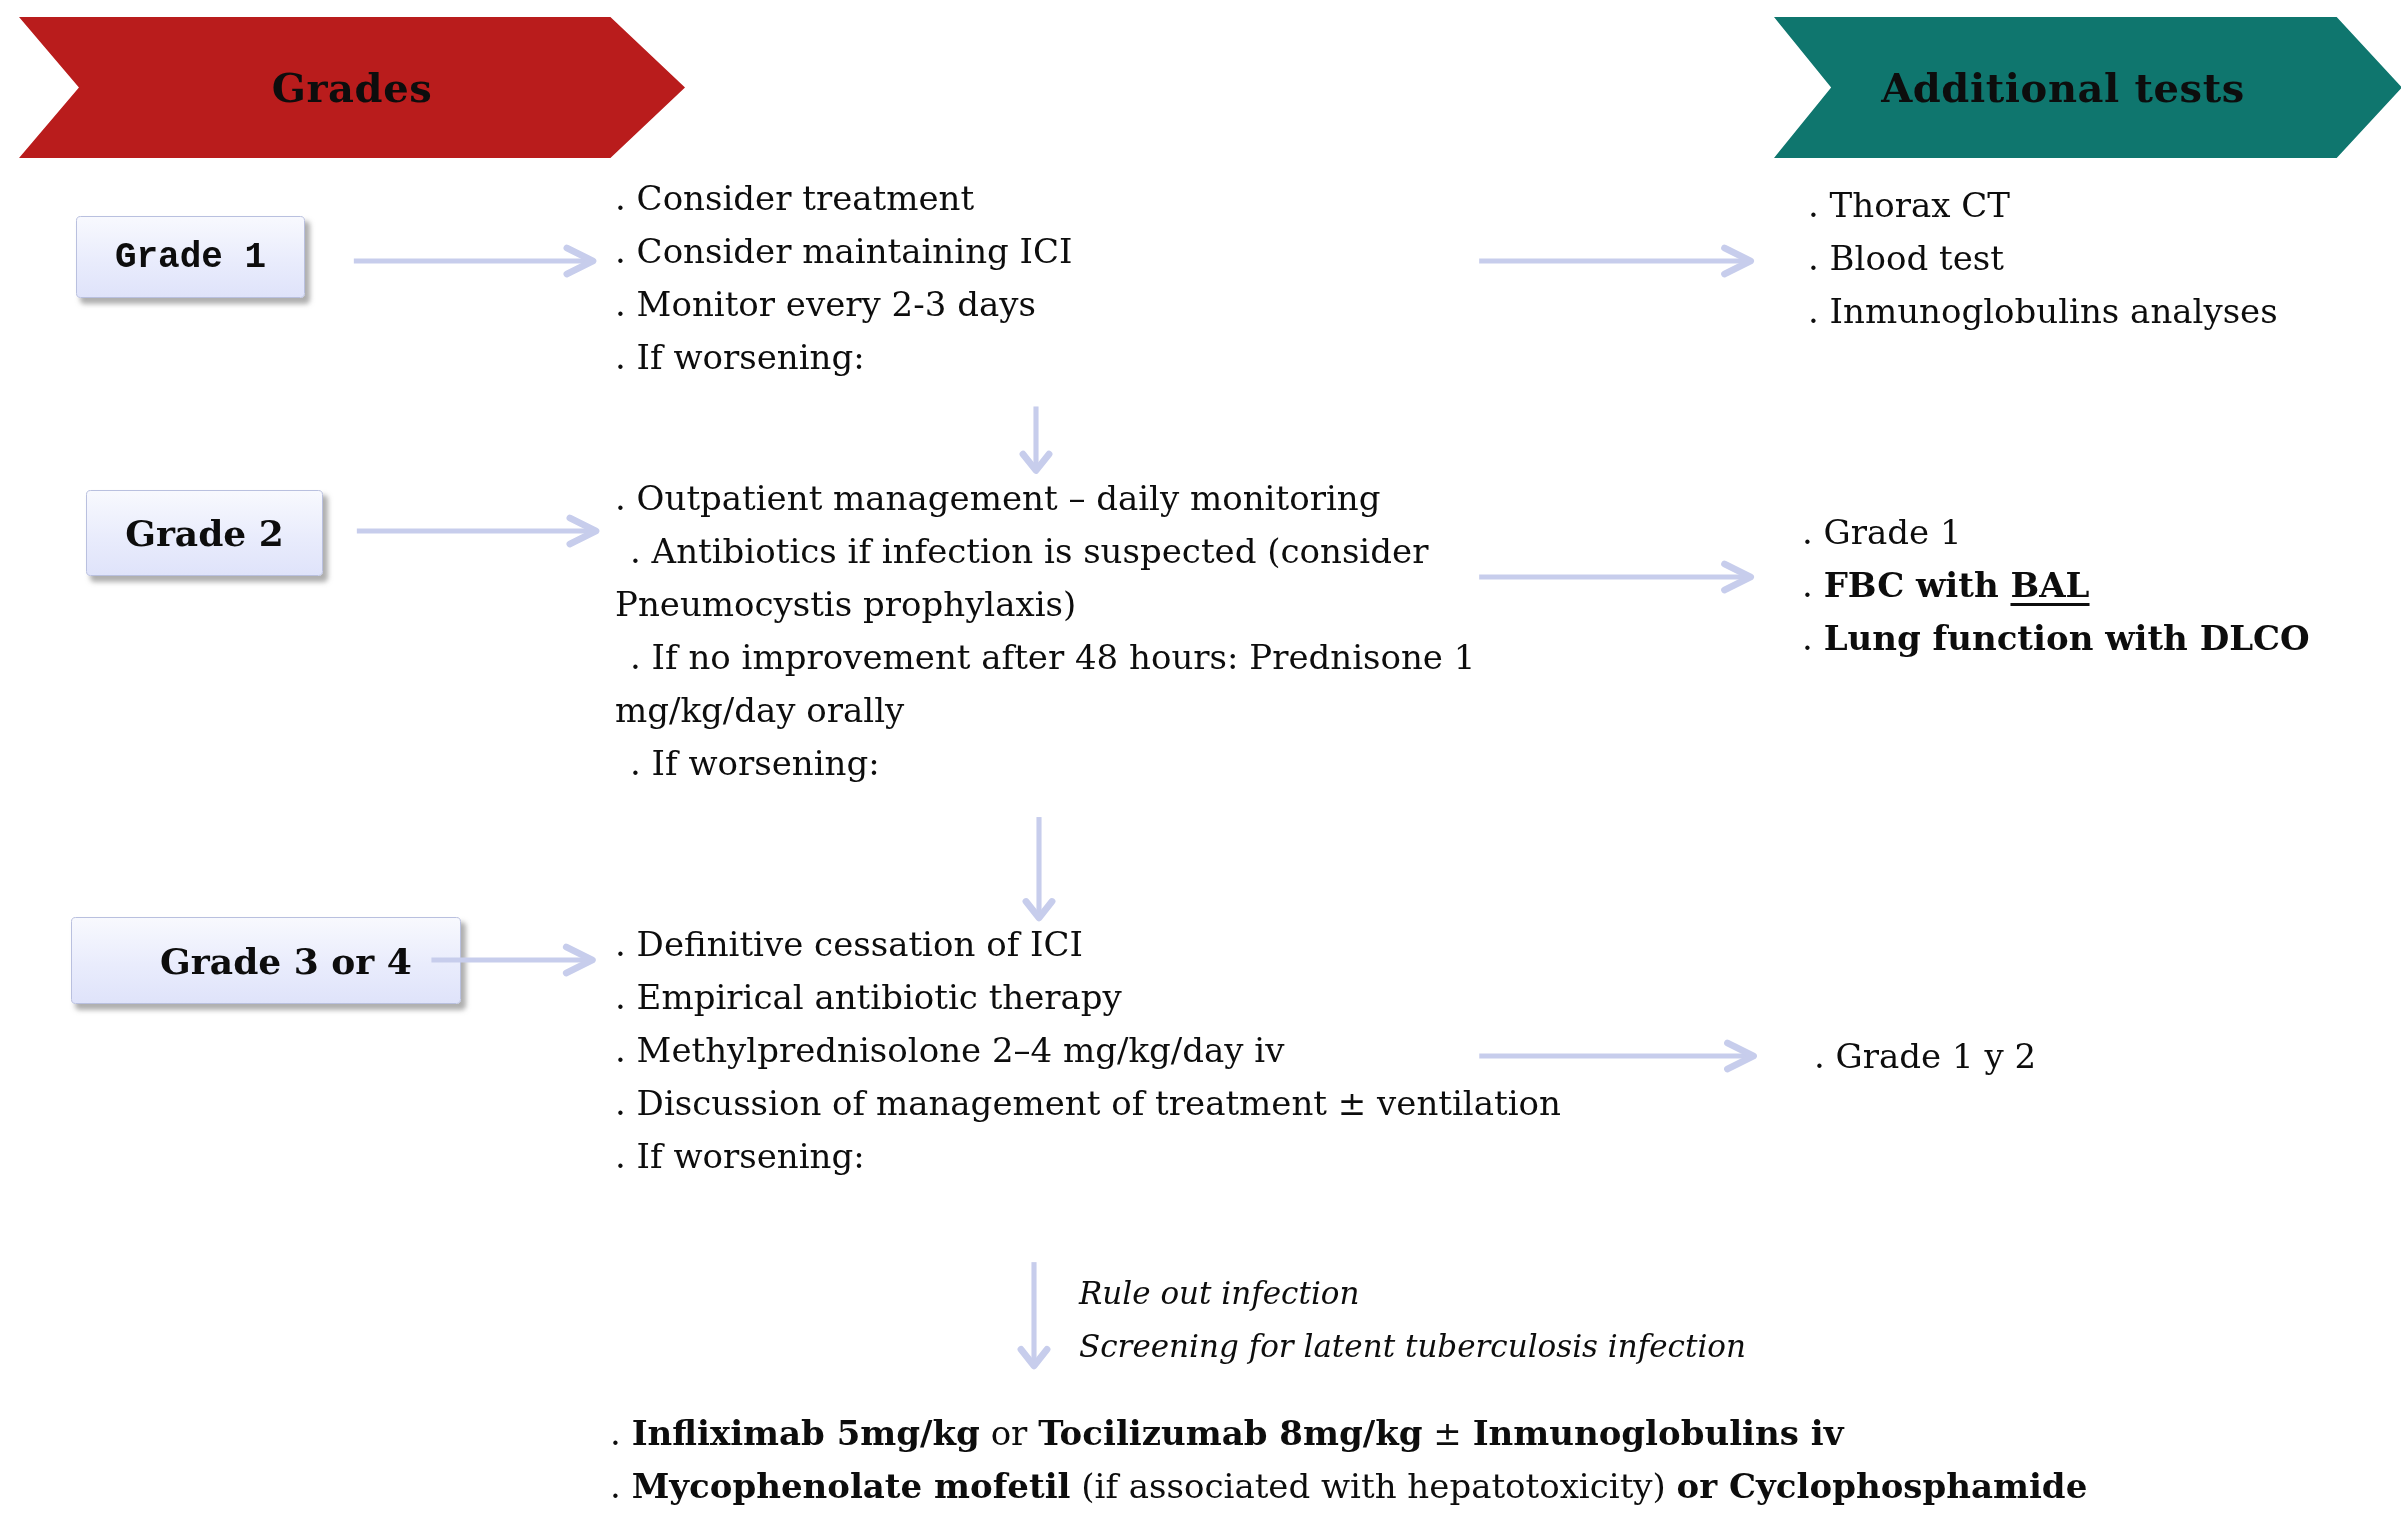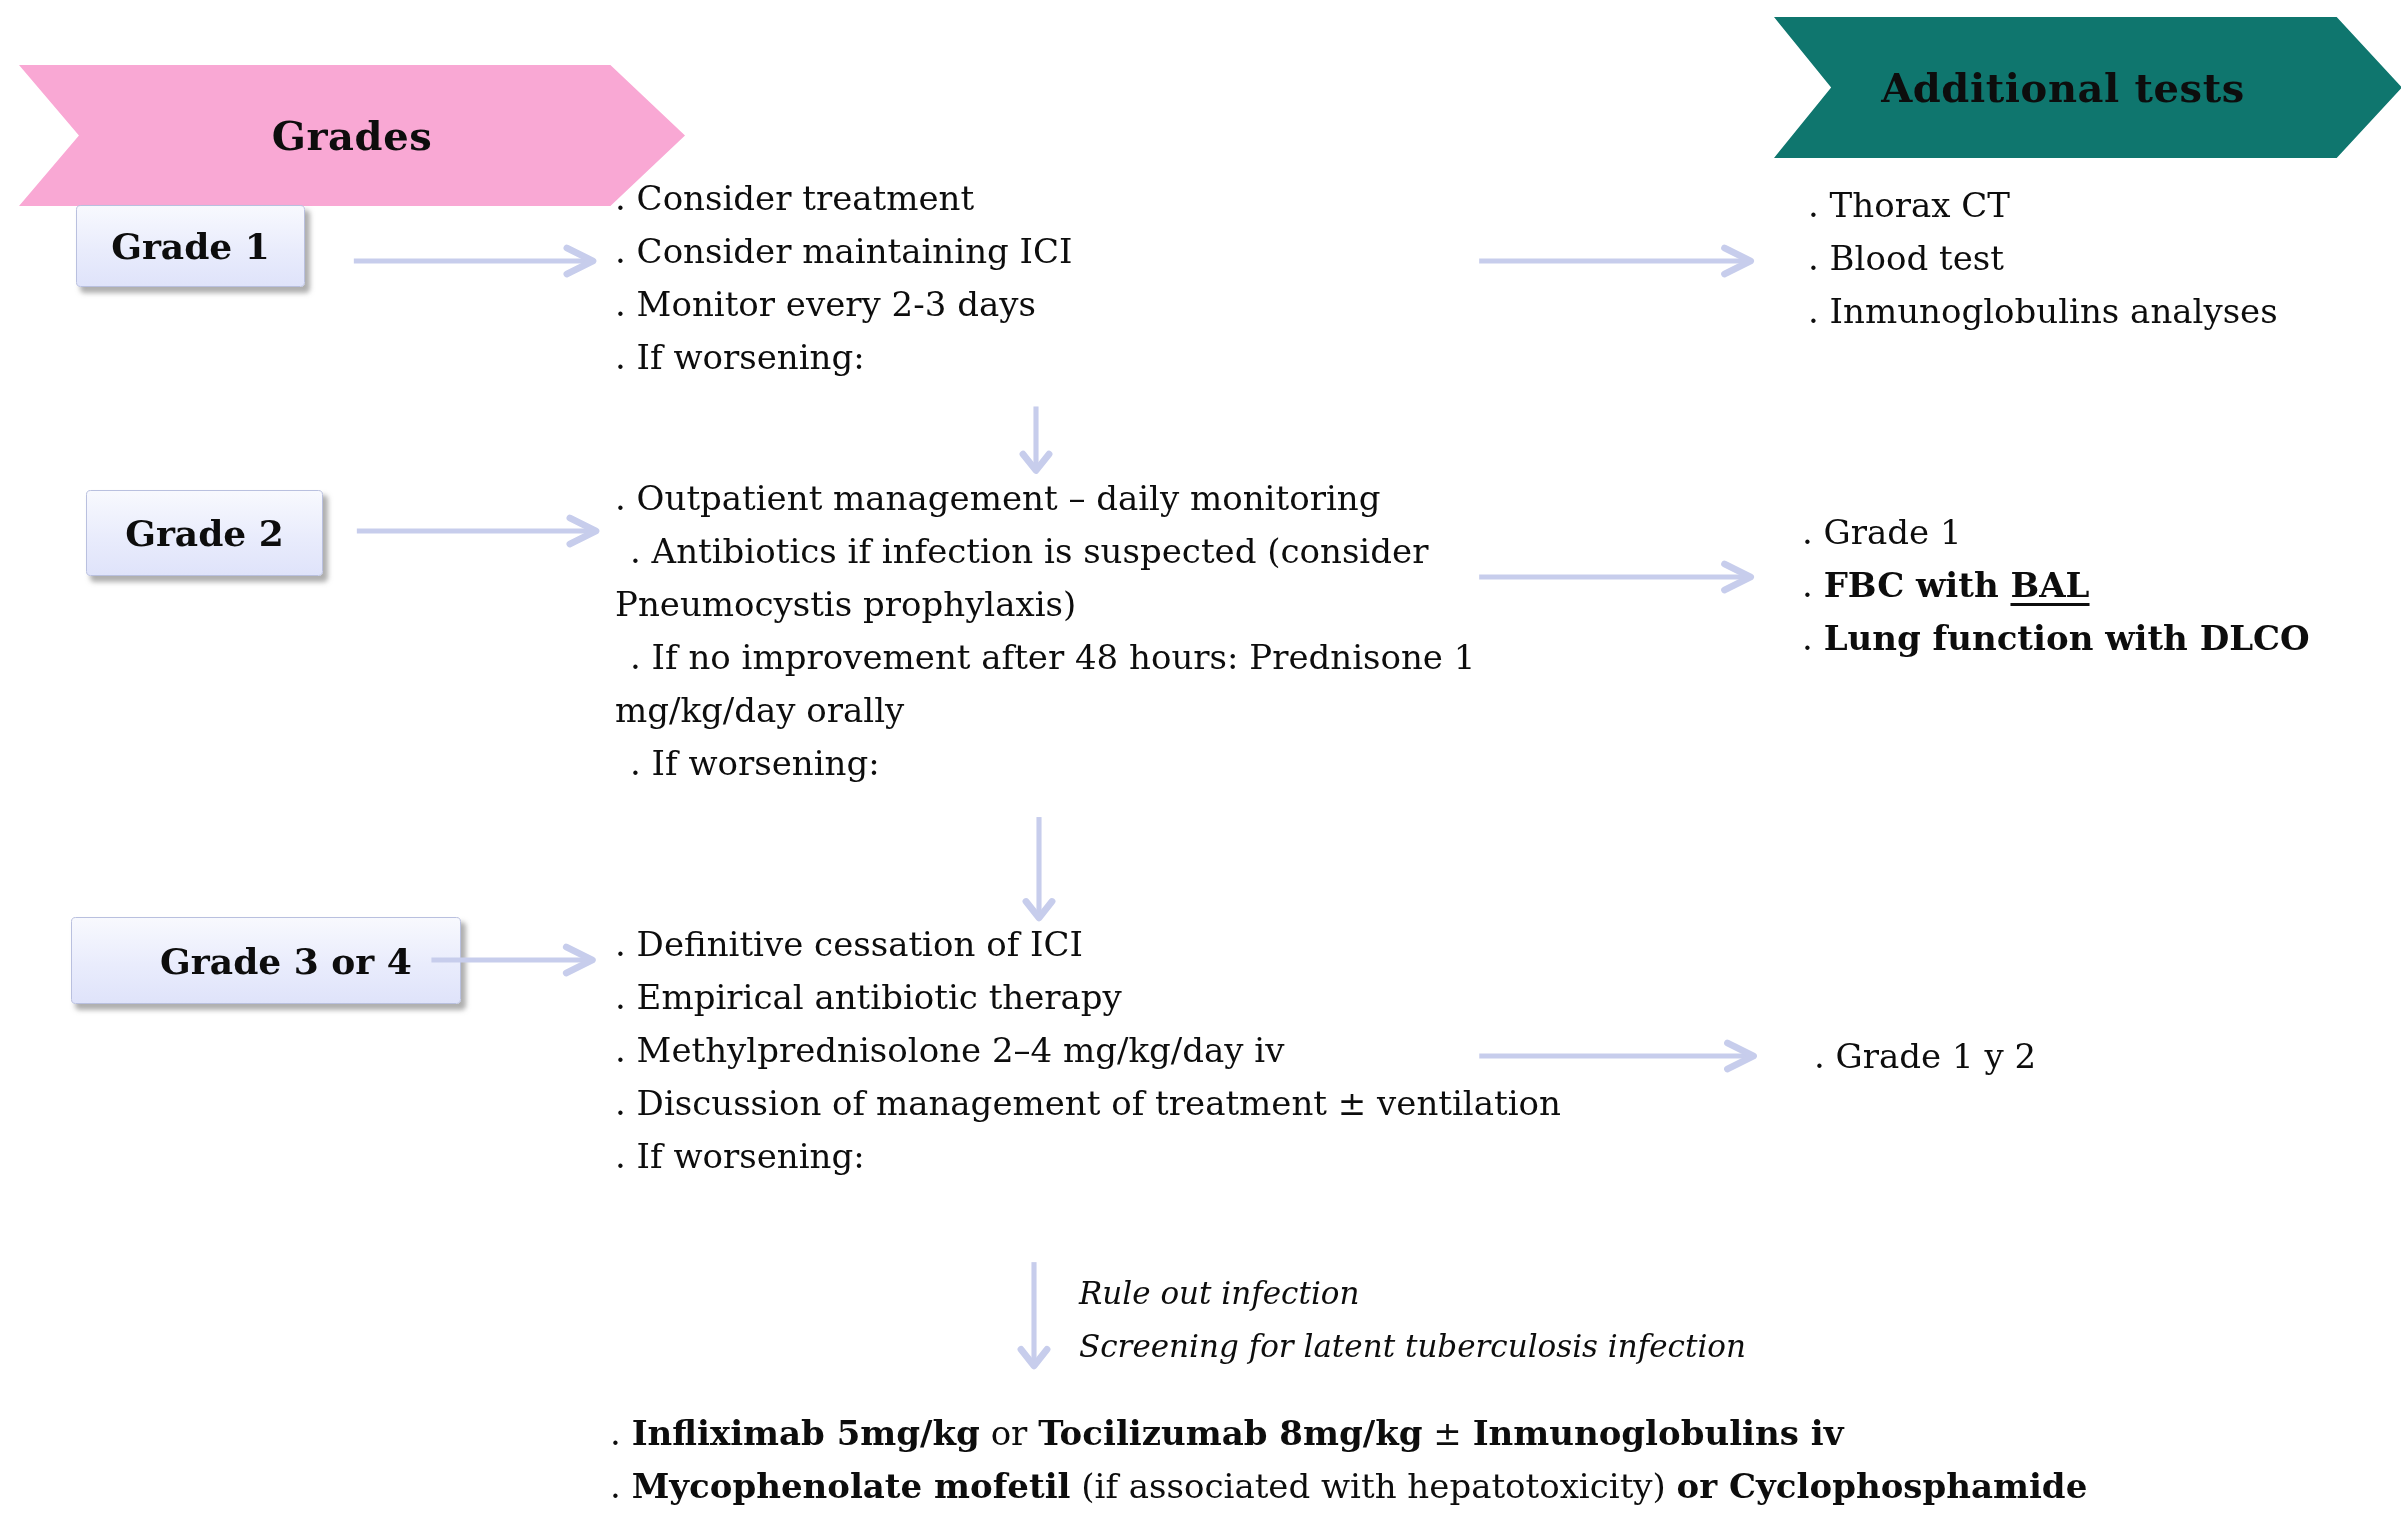--- a/index.html
+++ b/index.html
@@ -11,43 +11,42 @@
     color:#0d0d0d;
     overflow:hidden;
   }
   
   .band{
     position:absolute;top:17px;height:141px;
     display:flex;align-items:center;justify-content:center;
     font-weight:bold;font-size:40px;letter-spacing:0.6px;
   }
   .band-grades{
-    left:19px;width:666px;background:#f9a8d4;
+    left:19px;width:666px;background:#b91c1c;
     clip-path:polygon(0% 0%,88.8% 0%,100% 50%,88.8% 100%,0% 100%,9% 50%);
-    margin-top:48px;
   }
   .band-management{
     left:623px;width:1165px;background:#b7d7a7;
     clip-path:polygon(0% 0%,93.8% 0%,100% 50%,93.8% 100%,0% 100%,5.1% 50%);
   }
   .band-tests{
     left:1774px;width:628px;background:#0f766e;
     clip-path:polygon(0% 0%,89.6% 0%,100% 50%,89.6% 100%,0% 100%,9.1% 50%);
     padding-right:50px;box-sizing:border-box;
   }
   
   .gbox{
     position:absolute;
     display:flex;align-items:center;justify-content:center;
     font-weight:bold;font-size:36px;
     background:linear-gradient(180deg,#f8f9fe 0%,#e9ecfc 55%,#dfe3fa 100%);
     border:1.1px solid #b9c0df;border-radius:4.6px;
     box-shadow:4.6px 5.7px 5.2px rgba(110,110,110,0.55);
   }
-  #gbox1{left:76px;top:205px;width:227px;height:80px;}
+  #gbox1{left:76px;top:216px;width:227px;height:80px;font-family:Liberation Mono, monospace;}
   #gbox2{left:72px;top:490px;width:235px;height:84px;margin-left:14px;}
   #gbox3{left:71px;top:917px;width:348px;height:85px;padding-left:40px;}
   
   .tblock{position:absolute;font-size:34px;line-height:53px;white-space:nowrap;}
   .tline{white-space:nowrap;}
   .tline.ind{padding-left:15px;}
   .tblock b{font-weight:bold;}
   .ul{text-decoration:underline;text-decoration-thickness:3.4px;text-underline-offset:5.7px;}
   .note{font-style:italic;font-size:31px;line-height:53px;}
   

